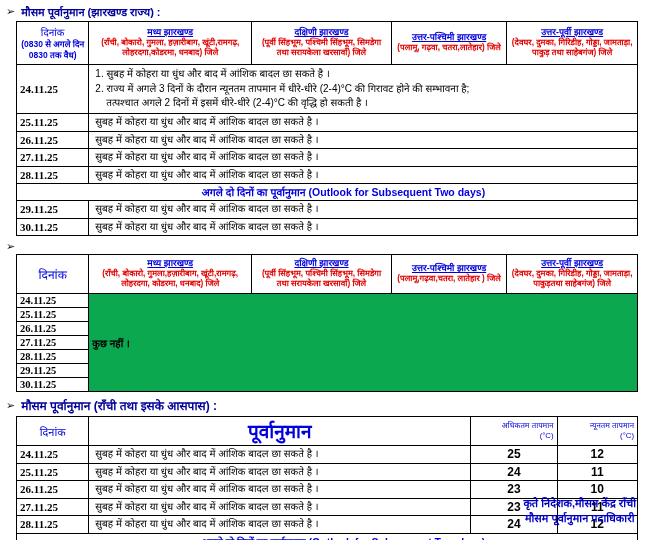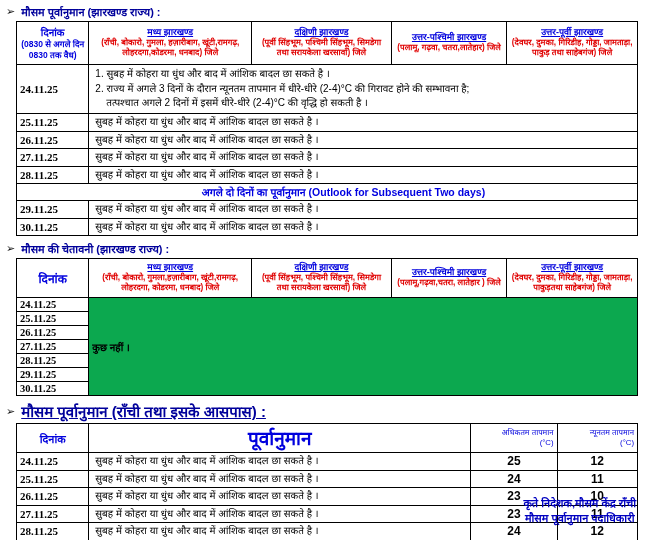--- a/index.html
+++ b/index.html
@@ -17,21 +17,21 @@
   .arrow{font-size:11px;color:#111;line-height:1;}
   .sec-title{font-size:11px;font-weight:bold;color:var(--heading);}
   table{border-collapse:collapse;margin-left:16px;width:622px;table-layout:fixed;}
   td{border:1px solid #000;padding:1px 3px;vertical-align:middle;}
   table{border:1.5px solid #000;}
   
   .c-date{width:72px;} .c-r1{width:162px;} .c-r2{width:139px;} .c-r3{width:115px;} .c-r4{width:130px;}
   
   .c3-date{width:72px;} .c3-fc{width:380px;} .c3-max{width:86px;} .c3-min{width:80px;}
   .hdr td{text-align:center;vertical-align:middle;}
-  .dh-t{font-size:10px;font-weight:bold;color:var(--header-blue);}
+  .dh-t{font-size:10px;font-weight:normal;color:var(--header-blue);}
   .dh-s{font-size:8.5px;font-weight:bold;color:var(--header-blue);line-height:1.25;}
   .rg{font-size:9px;font-weight:bold;color:var(--header-blue);text-decoration:underline;line-height:1.2;}
   .dl{font-size:8.2px;font-weight:bold;color:var(--district-red);line-height:1.3;}
   .date-cell{font-family:"Liberation Serif","DejaVu Serif",serif;font-size:11px;font-weight:bold;text-align:left;}
   .fc{font-size:10px;line-height:1.45;padding-left:6px;margin-top:35px;}
   .fc .indent{padding-left:11px;}
   .t1-hdr td{height:40px;}
   .t1-main td{height:46px;}
   .t1-row td{height:13px;}
   .outlook-row td{height:12px;text-align:center;font-size:10.5px;font-weight:bold;color:var(--outlook-blue);padding-left:36px;}
@@ -128,21 +128,20 @@
         <td class="date-cell">30.11.25</td>
         <td class="fc" colspan="4">सुबह में कोहरा या धुंध और बाद में आंशिक बादल छा सकते है ।</td>
       </tr>
       </tbody>
     </table>
   </div>
 
   <div class="sp1">
     <div class="sec-heading">
       <span class="arrow">➢</span>
-      <span class="sec-title">मौसम की चेतावनी (झारखण्ड राज्य) :</span>
     </div>
 
     <table class="t2">
       <colgroup>
           <col class="c-date">
           <col class="c-r1">
           <col class="c-r2">
           <col class="c-r3">
           <col class="c-r4">
         </colgroup>
@@ -190,21 +189,21 @@
       <tr class="date-row">
         <td class="date-cell" style="font-size:10.5px;">30.11.25</td>
       </tr>
       </tbody>
     </table>
   </div>
 
   <div class="sp1">
     <div class="sec-heading">
       <span class="arrow">➢</span>
-      <span class="sec-title" style="font-size:15px;text-decoration:underline;">मौसम पूर्वानुमान (राँची तथा इसके आसपास)  :</span>
+      <span class="sec-title" style="font-size:12px;">मौसम पूर्वानुमान (राँची तथा इसके आसपास)  :</span>
     </div>
 
     <table class="t3">
       <colgroup>
           <col class="c3-date">
           <col class="c3-fc">
           <col class="c3-max">
           <col class="c3-min">
         </colgroup>
       <tbody>

